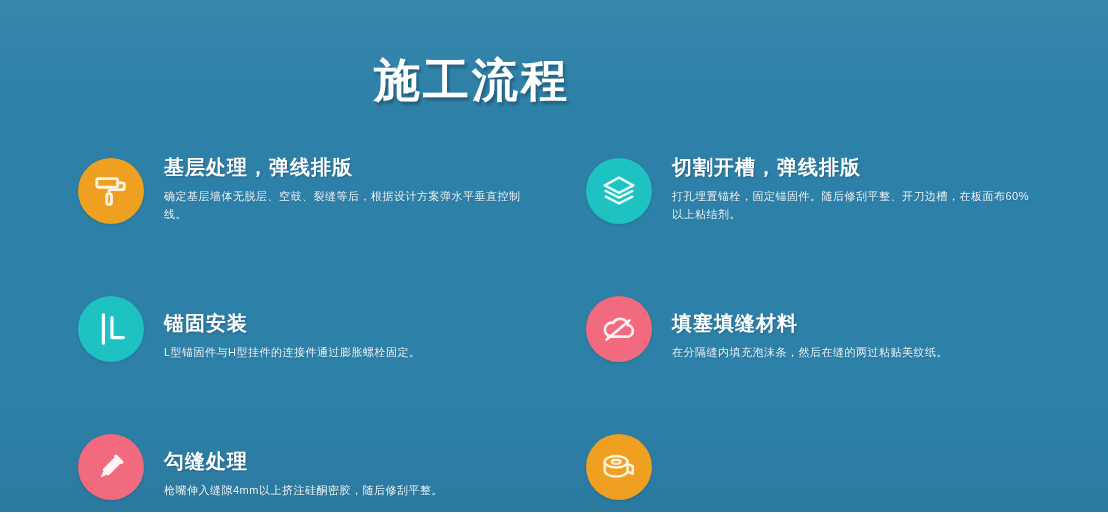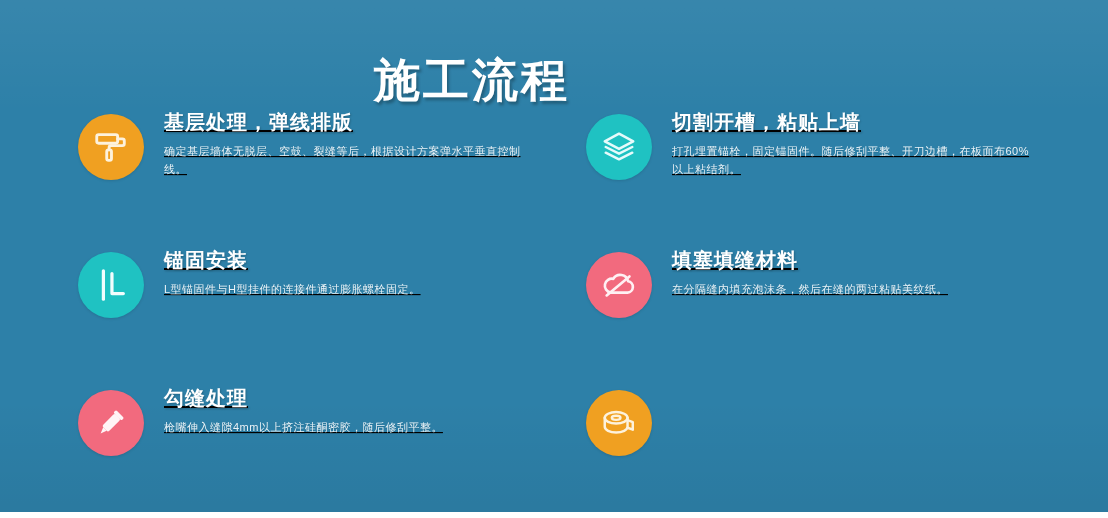--- a/index.html
+++ b/index.html
@@ -70,23 +70,22 @@
     top: 108px;
     width: 960px;
     display: grid;
     grid-template-columns: 452px 452px;
     column-gap: 56px;
     row-gap: 22px;
   }
 
   .step {
     display: flex;
-    align-items: flex-start;
+    align-items: flex-end;
     min-height: 116px;
-    text-decoration: underline;
   }
 
   .badge {
     flex: 0 0 auto;
     width: 66px;
     height: 66px;
     border-radius: 50%;
     margin-top: 6px;
     margin-right: 20px;
     display: flex;
@@ -150,21 +149,21 @@
       <div class="badge" style="background:#1fc2c2;">
         <span>
           <svg width="38" height="38" viewBox="0 0 40 40" fill="none" stroke="#e6fbfb" stroke-width="2.6" stroke-linecap="round" stroke-linejoin="round">
             <path d="M20 6 L35 14 L20 22 L5 14 Z"></path>
             <path d="M6 20 L20 27 L34 20"></path>
             <path d="M6 26 L20 33 L34 26"></path>
           </svg>
         </span>
       </div>
       <div class="step-body">
-        <p class="step-title">切割开槽，粘贴上墙</p>
+        <p class="step-title">切割开槽，弹线排版</p>
         <p class="step-desc">打孔埋置锚栓，固定锚固件。随后修刮平整、开刀边槽，在板面布60%以上粘结剂。</p>
       </div>
     </div>
 
     <div class="step">
       <div class="badge" style="background:#1fc2c2;">
         <span>
           <svg width="38" height="38" viewBox="0 0 40 40" fill="none" stroke="#f2fdfd" stroke-width="3.4" stroke-linecap="round" stroke-linejoin="round">
             <path d="M12 5 V35"></path>
             <path d="M21 8 V29 H33"></path>

